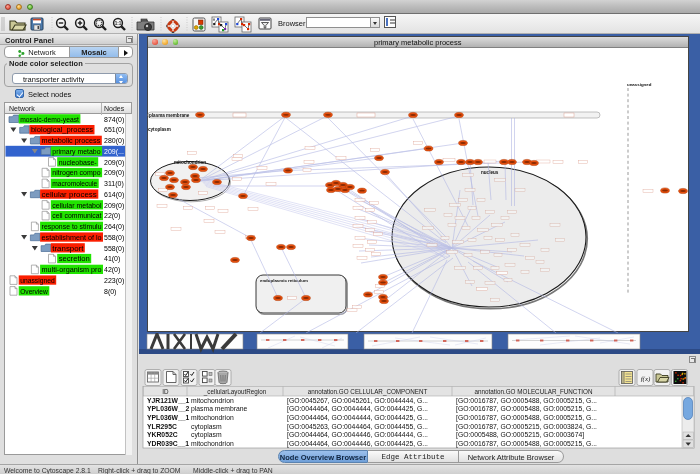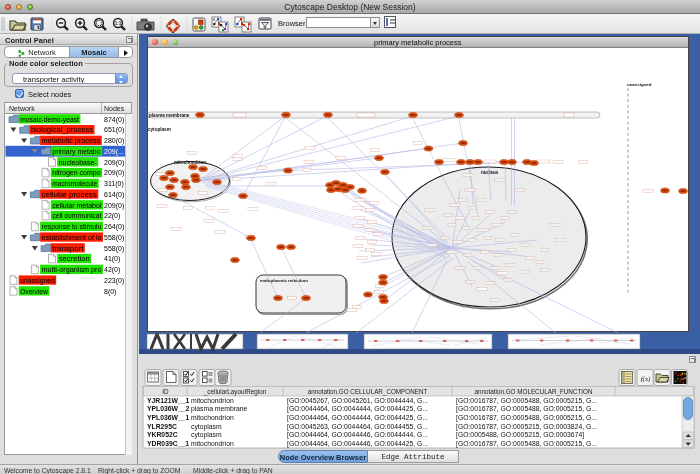--- a/index.html
+++ b/index.html
@@ -91,21 +91,20 @@
 #btab3 { left:459px; width:105px; border-left:none; border-radius:0 7px 7px 0; }
 #statusbar { left:0; top:464px; width:700px; height:10px;
   background:linear-gradient(#e3e3e3,#cfcfcf); border-top:1px solid #a5a5a5; }
 #statusbar span { position:absolute; top:1.5px; font-size:6.8px; color:#333; }
 </style></head>
 <body>
 <div id="titlebar" class="abs">
   <div class="tl" style="left:5px;background:radial-gradient(circle at 35% 30%,#f8a89d,#ee6a56 55%,#c93a28);border:0.5px solid #a33325;"></div>
   <div class="tl" style="left:16px;background:radial-gradient(circle at 35% 30%,#fde3a0,#f5b23e 55%,#d08d24);border:0.5px solid #a8741e;"></div>
   <div class="tl" style="left:27px;background:radial-gradient(circle at 35% 30%,#c2eda0,#7cc94a 55%,#4f9e2a);border:0.5px solid #3f7d22;"></div>
-  <div class="t">Cytoscape Desktop (New Session)</div>
 </div>
 <div id="toolbar" class="abs">
     <svg style="position:absolute;left:0;top:0" width="700" height="20" viewBox="0 0 700 20">
 <line x1="2" y1="3" x2="2" y2="17" stroke="#b5b5b5"></line>
       <line x1="4" y1="3" x2="4" y2="17" stroke="#b5b5b5"></line>
 <g transform="translate(10,4)">
         <path d="M0,12 L0,3 L5,3 L7,5 L15,5 L15,12 Z" fill="#c9c795" stroke="#3b3b20" stroke-width="1.1"></path>
         <path d="M2,12 L5,7 L16,7 L13,12 Z" fill="#d9d7a8" stroke="#3b3b20" stroke-width="1.1"></path>
       </g>
 <g transform="translate(31,4)">
@@ -825,18 +824,19 @@
 <rect x="682" y="396" width="12" height="52" fill="#ececec" stroke="#b5b5b5" stroke-width="0.6"></rect>
 <rect x="683.5" y="397.5" width="9" height="22" rx="4.5" fill="#76a8e0" stroke="#4a7ab5" stroke-width="0.7"></rect>
 <rect x="683" y="432" width="10.5" height="7.5" fill="#e0e0e0" stroke="#aaa" stroke-width="0.5"></rect>
 <path d="M685.5,437 L688.2,434 L691,437 Z" fill="#333"></path>
 <rect x="683" y="440" width="10.5" height="7.5" fill="#e0e0e0" stroke="#aaa" stroke-width="0.5"></rect>
 <path d="M685.5,442.5 L691,442.5 L688.2,445.7 Z" fill="#333"></path>
 </svg>
 <div id="btabs">
   <div class="btab" id="btab1">Node Overview Browser</div>
   <div class="btab" id="btab2">Edge Attribute Browser</div>
+  <div class="btab" id="btab3">Network Attribute Browser</div>
 </div>
 <div id="statusbar" class="abs">
   <span style="left:4px">Welcome to Cytoscape 2.8.1</span>
   <span style="left:98px">Right-click + drag to ZOOM</span>
   <span style="left:193px">Middle-click + drag to PAN</span>
 </div>
 
 </body></html>

